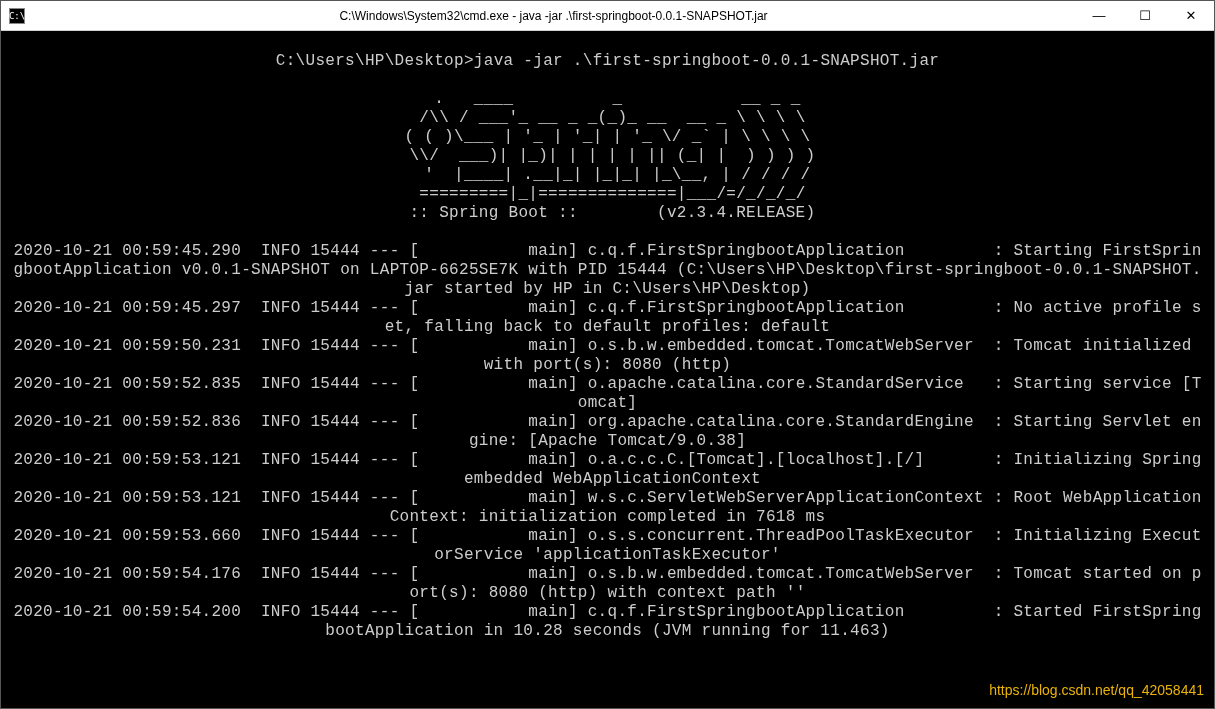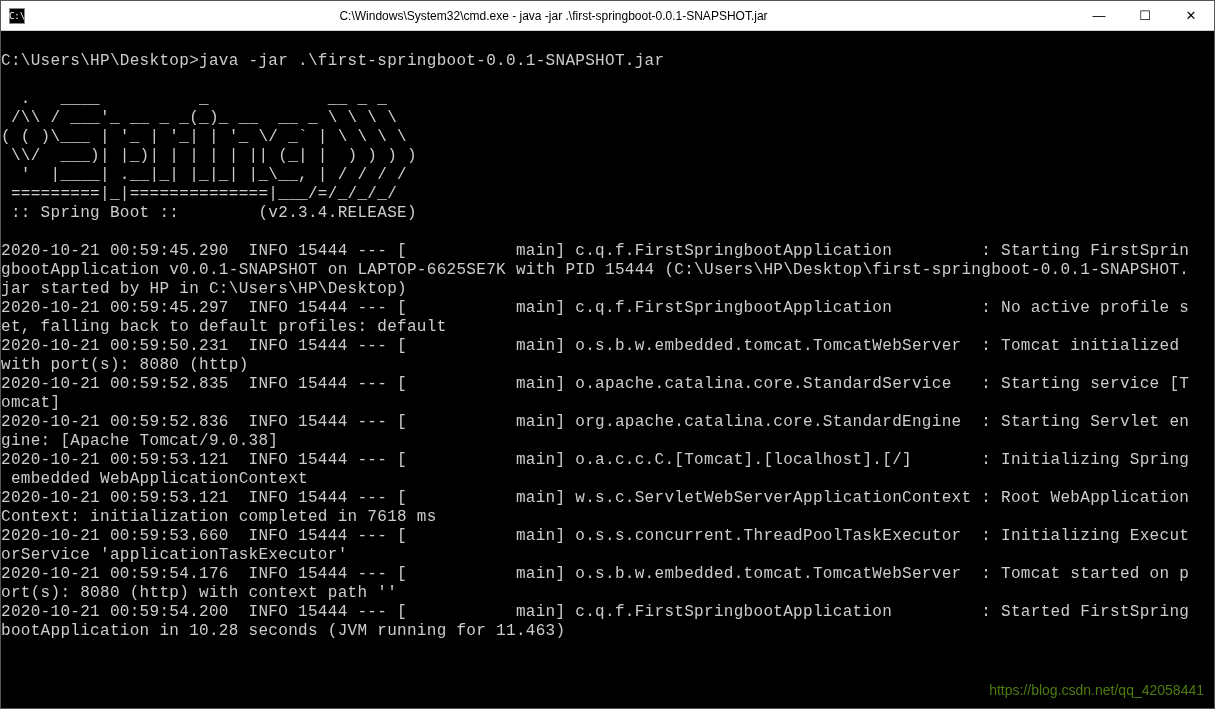--- a/index.html
+++ b/index.html
@@ -3,22 +3,22 @@
 <meta charset="utf-8">
 <style>
   * { margin: 0; padding: 0; box-sizing: border-box; }
   html, body { width: 1215px; height: 709px; font-family: "Segoe UI", Tahoma, sans-serif; background: #000; overflow: hidden; }
   .window { width: 1215px; height: 709px; background: #fff; display: flex; flex-direction: column; border: 1px solid #555; }
   .titlebar { height: 30px; background: #fff; display: flex; align-items: center; padding: 0 0 0 8px; font-size: 12px; color: #000; border-bottom: 1px solid #d0d0d0; }
   .titlebar .cmd-icon { width: 16px; height: 16px; background: #000; color: #fff; font-family: monospace; font-size: 9px; display: flex; align-items: center; justify-content: center; margin-right: 6px; border: 1px solid #888; }
   .titlebar .title-text { flex: 1; text-align: center; }
   .titlebar .controls { display: flex; }
   .titlebar .ctrl { width: 46px; height: 30px; display: flex; align-items: center; justify-content: center; font-size: 13px; color: #000; cursor: pointer; }
-  .terminal { flex: 1; background: #000; color: #cccccc; font-family: "NSimSun","Consolas","Courier New", monospace; font-size: 16px; line-height: 19px; padding: 2px 0 0 0; white-space: pre; overflow: hidden; position: relative; letter-spacing: 0.3px; }
-  .watermark { position: absolute; right: 10px; bottom: 8px; color: #4d7c0f; font-family: "Segoe UI", Tahoma, sans-serif; font-size: 14px; letter-spacing: 0; }
+  .terminal { flex: 1; background: #000; color: #cccccc; font-family: "NSimSun","Consolas","Courier New", monospace; font-size: 16px; line-height: 19px; padding: 2px 0 0 0; white-space: pre; overflow: hidden; position: relative; letter-spacing: 0.3px; text-align: center; }
+  .watermark { position: absolute; right: 10px; bottom: 8px; color: #eab308; font-family: "Segoe UI", Tahoma, sans-serif; font-size: 14px; letter-spacing: 0; }
 </style>
 </head>
 <body>
 
 <div class="window">
   <div class="titlebar">
     <div class="cmd-icon">C:\</div>
     <div class="title-text">C:\Windows\System32\cmd.exe - java  -jar .\first-springboot-0.0.1-SNAPSHOT.jar</div>
     <div class="controls">
       <div class="ctrl">—</div>

